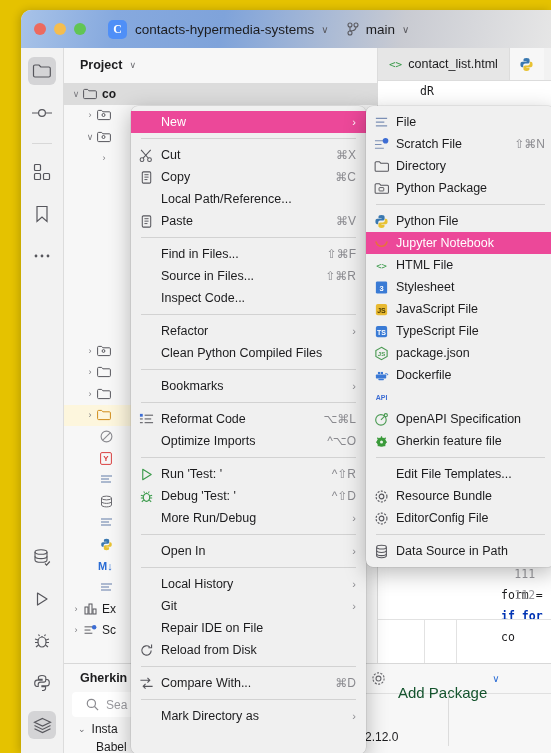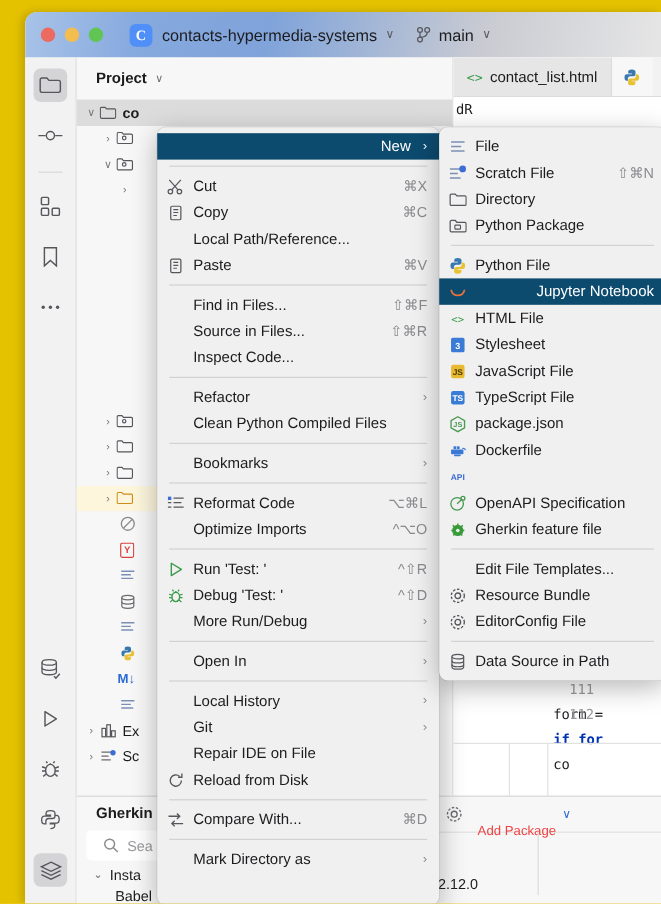--- a/index.html
+++ b/index.html
@@ -82,52 +82,52 @@
   
   .editor-region { flex:1; position:relative; background:#ffffff; }
   .tabbar { height:33px; background:#f2f2f2; display:flex; align-items:stretch; border-bottom:1px solid #dcdcdc; }
   .tab { display:flex; align-items:center; gap:6px; padding:0 11px; font-size:12.5px; color:#1c1c1e;
          background:#e6e6e6; border-right:1px solid #dcdcdc; }
   .tab.active { background:#e6e6e6; }
   .tab2 { display:flex; align-items:center; justify-content:center; width:34px; background:#f7f7f7; }
 
   .code-area { position:absolute; left:0; top:33px; right:0; bottom:0; background:#fff;
                font-family:"DejaVu Sans Mono", monospace; font-size:11.5px; }
-  .codeline { height:21px; line-height:21px; white-space:pre; color:#1c1c1e; }
+  .codeline { height:21px; line-height:21px; white-space:pre; color:#1c1c1e;margin-left:40px; }
   .kw { color:#0033b3; font-weight:bold; }
   .cmt { color:#8c8c8c; }
   .lnum { color:#9a9a9f; text-align:right; width:34px; display:inline-block; }
 
   
   .pkg-panel { position:absolute; left:43px; right:0; bottom:0; height:90px; background:#f7f7f7;
                border-top:1px solid #d8d8d8; }
   .pkg-head { height:28px; display:flex; align-items:center; padding-left:16px; }
   .pkg-title { font-size:12.5px; font-weight:bold; color:#1c1c1e; }
   .pkg-search { margin:0 0 0 8px; height:25px; display:flex; align-items:center; gap:7px;
                 padding-left:14px; background:#fff; border-radius:4px; width:285px; }
   .pkg-search .ph { font-size:12px; color:#9a9a9f; }
   .pkg-row { display:flex; align-items:center; gap:6px; height:23px; padding-left:14px; font-size:12px; color:#1c1c1e; }
   .pkg-sub { padding-left:32px; font-size:12px; color:#1c1c1e; height:20px; }
   .addpkg-row { display:flex; align-items:center; gap:12px; height:30px; padding-left:12px;
                 border-bottom:1px solid #e0e0e0; }
-  .addpkg-label { color:#ef4444; font-size:11px;margin-top:28px; }
+  .addpkg-label { color:#14532d; font-size:15px;margin-top:28px; }
 
   
   .ctxmenu {
     position:absolute; left:110px; top:96px; width:235px;
     background:#f0f0f0; border-radius:7px;
     box-shadow:0 6px 22px rgba(0,0,0,.28), 0 0 0 .5px rgba(0,0,0,.12);
     padding:5px 0; z-index:50;
   }
   .ctxmenu.sub {
     left:345px; top:96px; width:189px; padding:5px 0;
   }
   .mi { position:relative; height:22px; display:flex; align-items:center; padding:0 10px 0 7px;
         font-size:12.5px; color:#1c1c1e; white-space:nowrap; }
-  .mi.sel { background:#0c4a6e; color:#fff; border-radius:0;text-align:right; }
+  .mi.sel { background:#ec4899; color:#fff; border-radius:0; }
   .mi .mico { width:17px; height:16px; flex:none; display:flex; align-items:center; justify-content:center; margin-right:6px; }
   .mi .mlabel { flex:1; }
   .mi .macc { color:#8a8a8f; font-size:12px; margin-left:12px; font-family:"Liberation Sans", sans-serif; }
   .mi .marrow { color:#8a8a8f; font-size:11px; margin-left:10px; }
   .mi.sel .marrow { color:#fff; }
   .msep { height:1px; background:#d2d2d2; margin:5px 10px; }
   .ico-svg { display:block; }
 </style>
 </head>
 <body>

